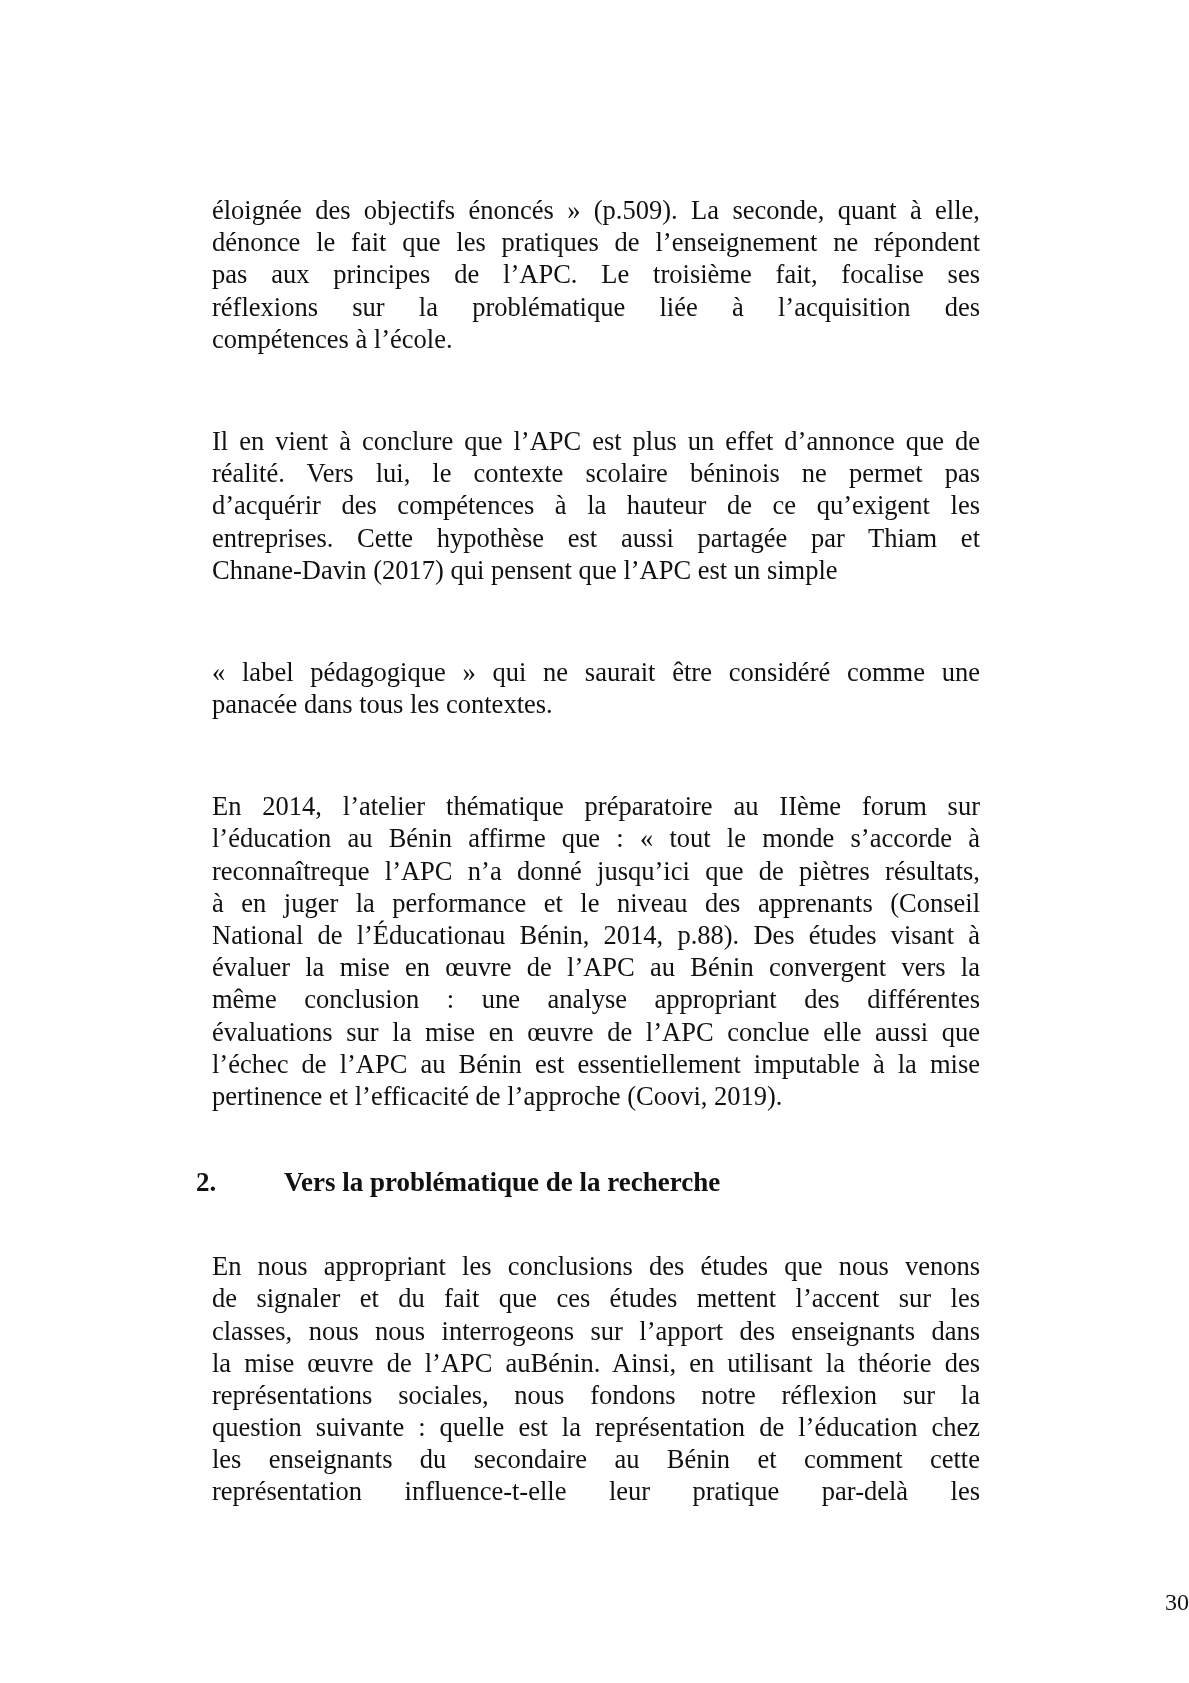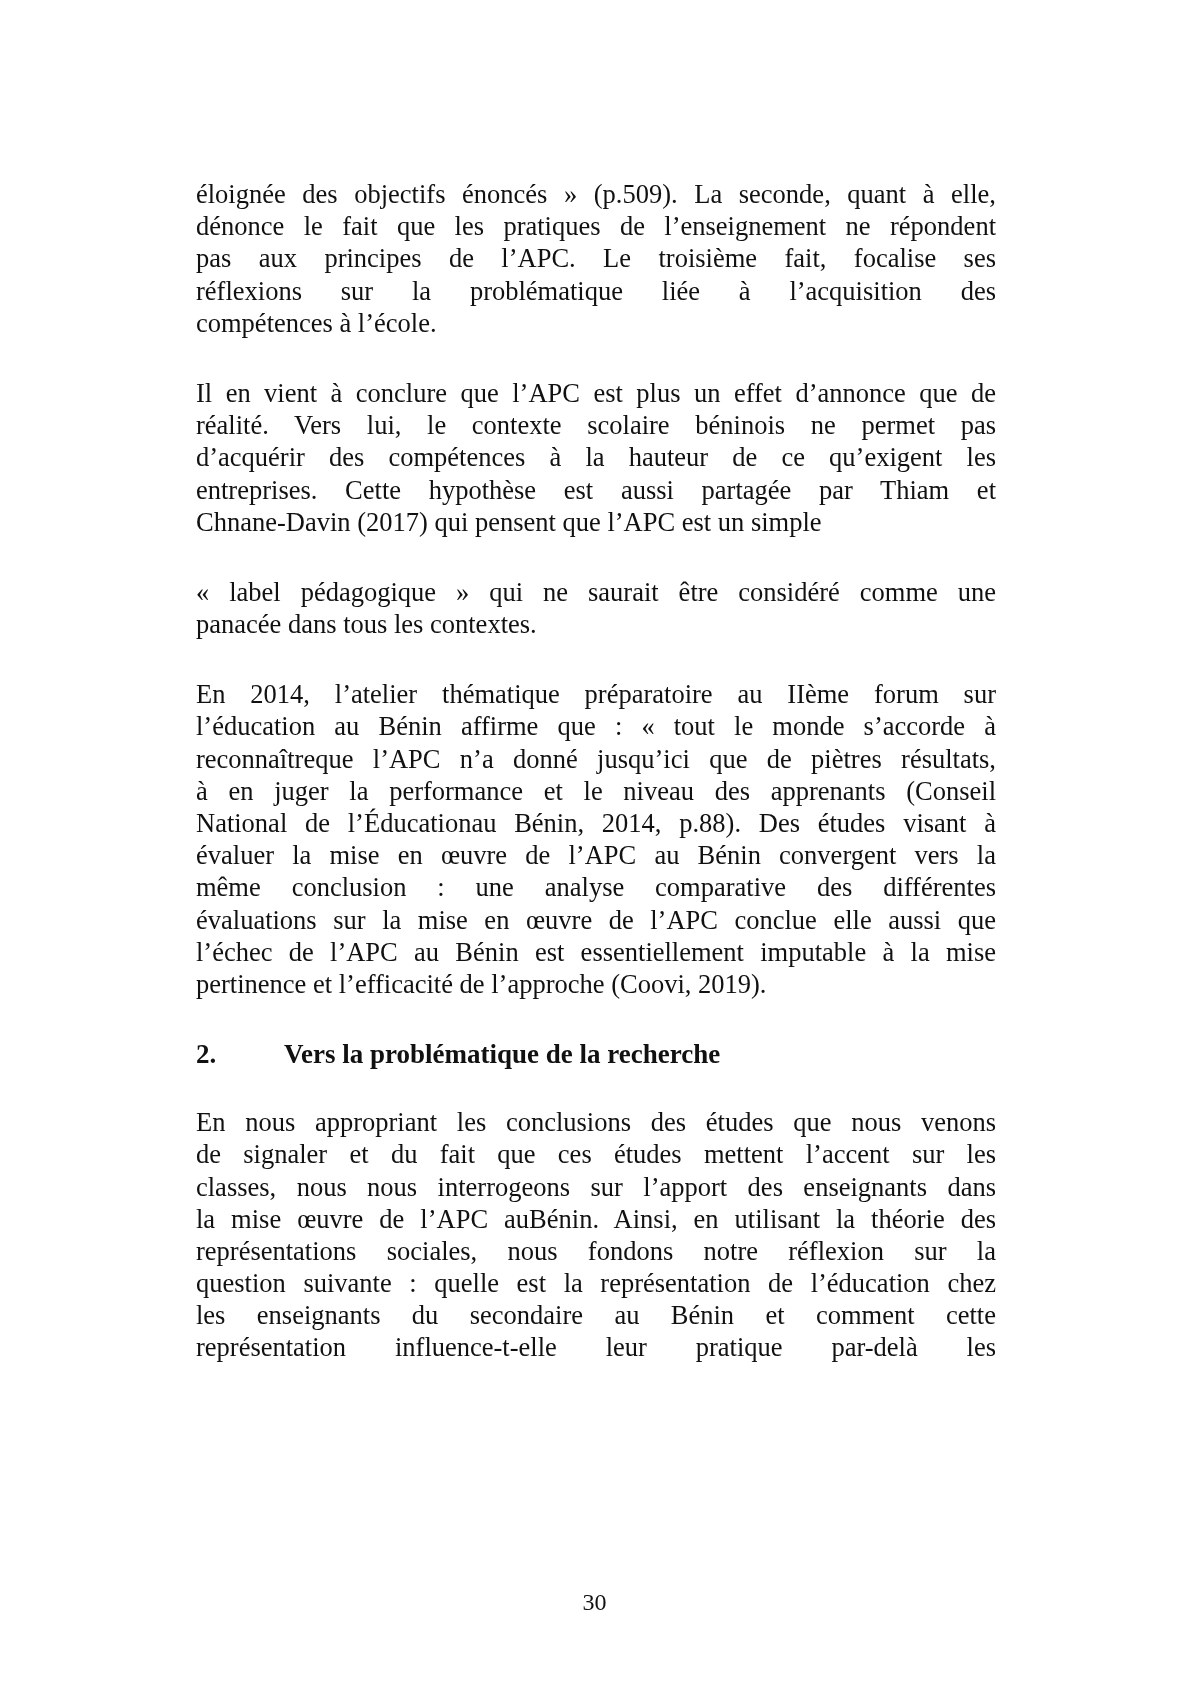--- a/index.html
+++ b/index.html
@@ -15,21 +15,21 @@
       font-family: "Liberation Serif", serif;
       color: #111111;
     }
     .page-body {
       position: absolute;
       left: 196px;
       top: 178px;
       width: 800px;
     }
     .para {
-      margin: 0;
+      margin: 16px;
       font-size: 26.5px;
       line-height: 32.2px;
     }
     .line {
       display: block;
       text-align: justify;
       text-align-last: justify;
       white-space: nowrap;
       height: 32.2px;
     }
@@ -60,21 +60,21 @@
       margin: 0;
     }
     .heading-number {
       width: 88px;
     }
     .page-number {
       position: absolute;
       top: 1588px;
       left: 0;
       width: 1189px;
-      text-align: center;
+      text-align: right;
       font-size: 24px;
       line-height: 28px;
     }
   </style>
 </head>
 <body>
 
 <div class="page-body">
 
   <div class="para">
@@ -104,21 +104,21 @@
 
   <div class="gap-3"></div>
 
   <div class="para">
     <div class="line"><span>En 2014, l’atelier thématique préparatoire au IIème forum sur</span></div>
     <div class="line"><span>l’éducation au Bénin affirme que : « tout le monde s’accorde à</span></div>
     <div class="line"><span>reconnaîtreque l’APC n’a donné jusqu’ici que de piètres résultats,</span></div>
     <div class="line"><span>à en juger la performance et le niveau des apprenants (Conseil</span></div>
     <div class="line"><span>National de l’Éducationau Bénin, 2014, p.88). Des études visant à</span></div>
     <div class="line"><span>évaluer la mise en œuvre de l’APC au Bénin convergent vers la</span></div>
-    <div class="line"><span>même conclusion : une analyse comparative des différentes</span></div>
+    <div class="line"><span>même conclusion : une analyse appropriant des différentes</span></div>
     <div class="line"><span>évaluations sur la mise en œuvre de l’APC conclue elle aussi que</span></div>
     <div class="line"><span>l’échec de l’APC au Bénin est essentiellement imputable à la mise</span></div>
     <div class="line last"><span>pertinence et l’efficacité de l’approche (Coovi, 2019).</span></div>
   </div>
 
   <div class="gap-4"></div>
 
   <div class="heading">
     <span class="heading-number">2.</span>
     <span class="heading-title">Vers la problématique de la recherche</span>

